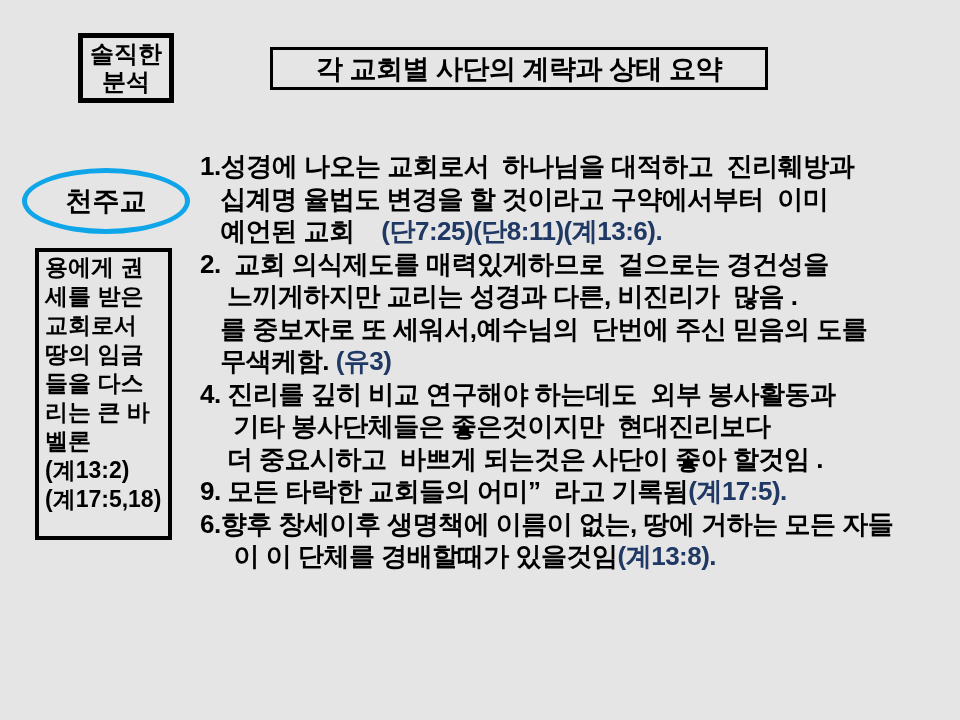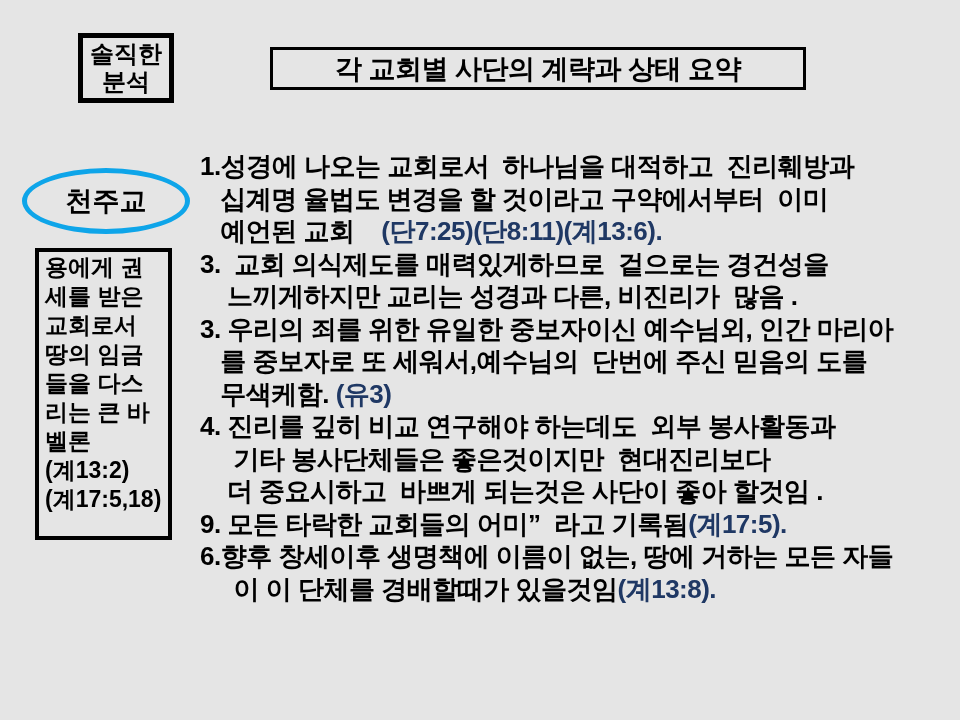--- a/index.html
+++ b/index.html
@@ -16,21 +16,21 @@
 
   .badge-box {
     position: absolute; left: 78px; top: 33px; width: 96px; height: 70px;
     border: 5px solid #000;
     display: flex; align-items: center; justify-content: center;
     font-size: 24px; line-height: 28px; text-align: center;
     white-space: pre-line;
   }
 
   .title-box {
-    position: absolute; left: 270px; top: 47px; width: 536px; height: 43px;
+    position: absolute; left: 270px; top: 47px; width: 498px; height: 43px;
     border: 3px solid #000;
     display: flex; align-items: center; justify-content: center;
     font-size: 27px; letter-spacing: -0.5px; white-space: nowrap;
   }
 
   .denomination-ellipse {
     position: absolute; left: 22px; top: 168px; width: 168px; height: 66px;
     border: 5px solid #0ea5e9; border-radius: 50%;
     display: flex; align-items: center; justify-content: center;
     font-size: 27px;
@@ -72,23 +72,22 @@
 들을 다스
 리는 큰 바
 벨론
 (계13:2)
 (계17:5,18)</div>
 
   <div class="main-text">
       <div class="text-line"><span class="seg">1.성경에 나오는 교회로서  하나님을 대적하고  진리훼방과</span></div>
       <div class="text-line"><span class="seg">   십계명 율법도 변경을 할 것이라고 구약에서부터  이미</span></div>
       <div class="text-line"><span class="seg">   예언된 교회    </span><span class="seg navy">(단7:25)(단8:11)(계13:6).</span></div>
-      <div class="text-line"><span class="seg">3.  교회 의식제도를 매력있게하므로  겉으로는 경건성을</span></div>
+      <div class="text-line"><span class="seg">2.  교회 의식제도를 매력있게하므로  겉으로는 경건성을</span></div>
       <div class="text-line"><span class="seg">    느끼게하지만 교리는 성경과 다른, 비진리가  많음 .</span></div>
-      <div class="text-line"><span class="seg">3. 우리의 죄를 위한 유일한 중보자이신 예수님외, 인간 마리아</span></div>
       <div class="text-line"><span class="seg">   를 중보자로 또 세워서,예수님의  단번에 주신 믿음의 도를</span></div>
       <div class="text-line"><span class="seg">   무색케함. </span><span class="seg navy">(유3)</span></div>
       <div class="text-line"><span class="seg">4. 진리를 깊히 비교 연구해야 하는데도  외부 봉사활동과</span></div>
       <div class="text-line"><span class="seg">     기타 봉사단체들은 좋은것이지만  현대진리보다</span></div>
       <div class="text-line"><span class="seg">    더 중요시하고  바쁘게 되는것은 사단이 좋아 할것임 .</span></div>
       <div class="text-line"><span class="seg">9. 모든 타락한 교회들의 어미”  라고 기록됨</span><span class="seg navy">(계17:5).</span></div>
       <div class="text-line"><span class="seg">6.향후 창세이후 생명책에 이름이 없는, 땅에 거하는 모든 자들</span></div>
       <div class="text-line"><span class="seg">     이 이 단체를 경배할때가 있을것임</span><span class="seg navy">(계13:8).</span></div>
     </div>
 

